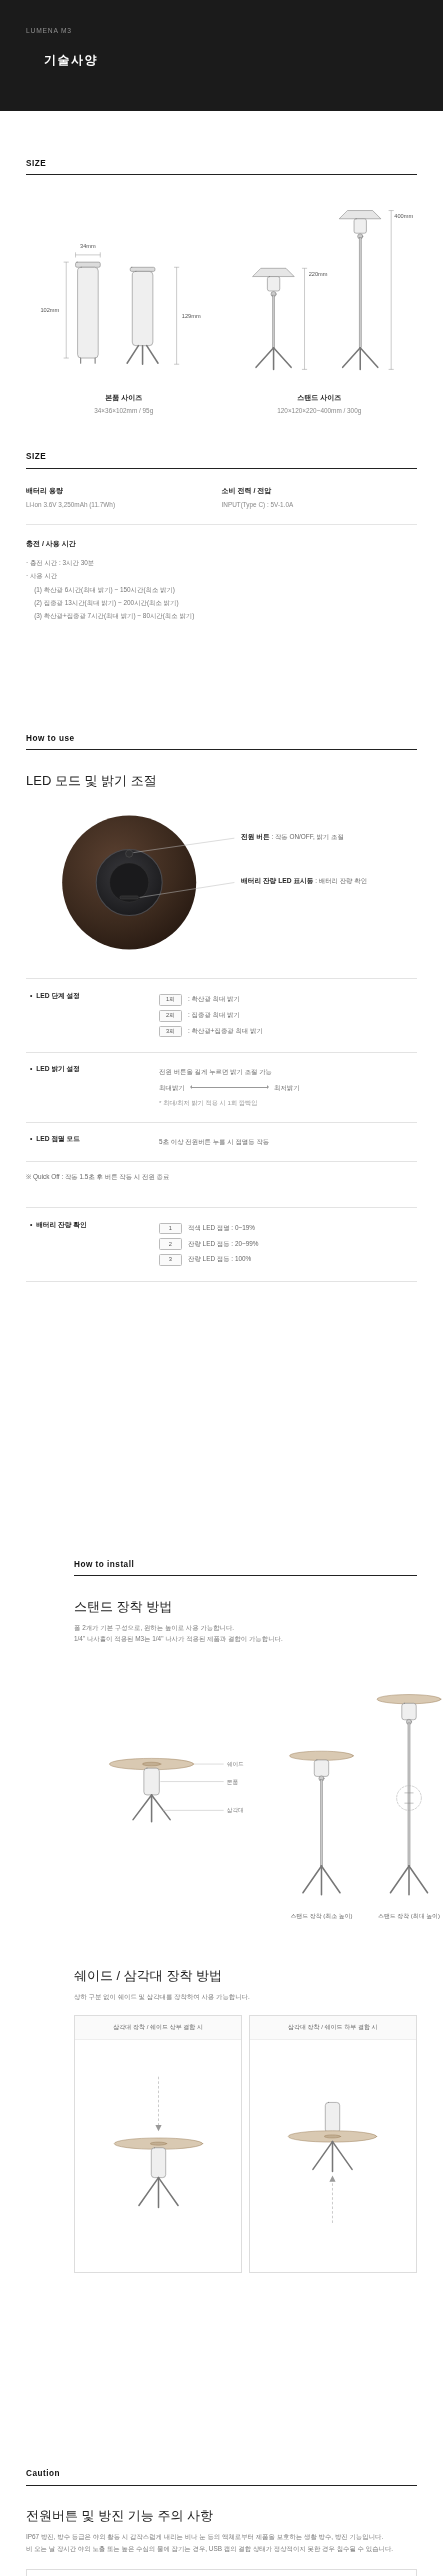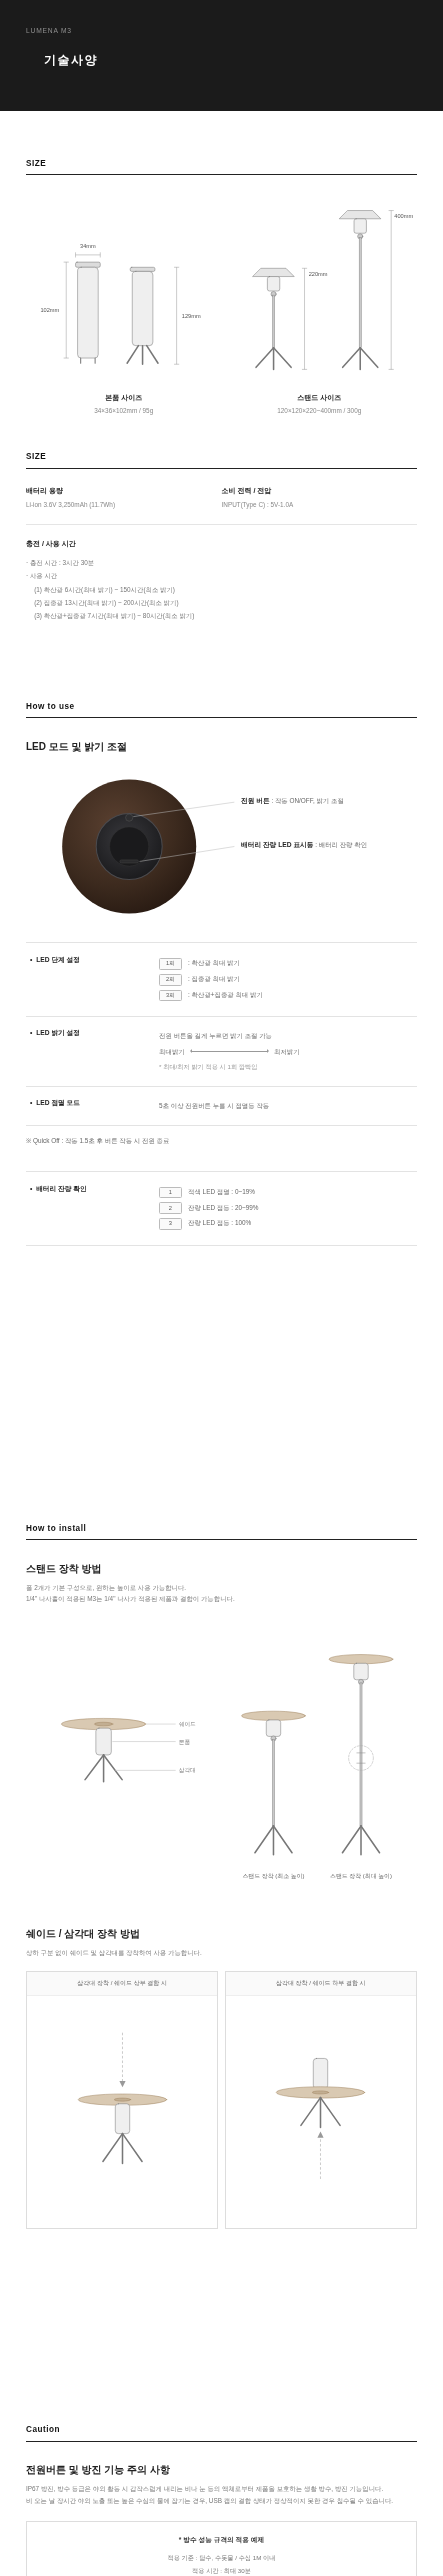--- a/index.html
+++ b/index.html
@@ -10,21 +10,21 @@
   
   .hdr{background:var(--header-bg,#1b1b1b);padding:27px 26px 24px;}
   .hdr .brand{color:#8f8f8f;font-size:6.7px;letter-spacing:0.8px;margin-bottom:8.2px;}
   .hdr .title{color:#ffffff;font-size:12px;font-weight:bold;letter-spacing:1.5px;margin:18px;}
 
   .content{padding:0 26px 0;}
 
   .sec-head{font-size:8.2px;font-weight:bold;letter-spacing:0.5px;color:#111;margin:0;}
   .sec-rule{border:none;border-top:1px solid #222;margin:6.2px 0 0;height:0;}
 
-  .subhead{font-size:10px;font-weight:bold;color:#222;margin:0;}
+  .subhead{font-size:13px;font-weight:normal;color:#222;margin:0;}
   .desc{font-size:6.4px;color:#777;line-height:1.8;margin-top:6.2px;}
 
   
   .sec-size{padding-top:48px;}
   .size-fig{margin-top:17.5px;}
   .size-labels{display:flex;margin-top:2.1px;}
   .size-item{flex:1;text-align:center;}
   .size-item .sl{font-size:7px;font-weight:bold;color:#222;margin-bottom:4.6px;}
   .size-item .sv{font-size:6.4px;color:#888;}
 
@@ -34,21 +34,21 @@
   .spec-col{flex:1;}
   .spec-col .sl{font-size:7px;font-weight:bold;color:#222;margin-bottom:5.2px;}
   .spec-col .sv{font-size:6.4px;color:#888;}
   .spec-divider{border:none;border-top:0.5px solid #e5e5e5;margin:15.5px 0 0;height:0;}
   .usage{margin-top:14.4px;}
   .usage .sl{font-size:7px;font-weight:bold;color:#222;margin-bottom:7.2px;}
   .usage .uline{font-size:6.4px;color:#777;line-height:2.05;}
   .usage .indent{padding-left:8.2px;}
 
   
-  .sec-use{margin-top:80px;}
+  .sec-use{margin-top:112px;}
   .sub-block{margin-top:21.6px;}
   .use-fig{position:relative;height:165px;margin-top:10.3px;}
   .callout{position:absolute;left:215px;font-size:6.4px;color:#666;width:155px;line-height:1.6;}
   .callout b{font-size:6.7px;color:#222;}
   .use-table{margin-top:13.4px;border-top:0.5px solid #e3e3e3;}
   .use-row{display:flex;padding:12.4px 4.1px;border-bottom:0.5px solid #e3e3e3;}
   .use-row .rlabel{width:129px;font-size:6.7px;font-weight:bold;color:#222;}
   .use-row .rlabel::before{content:"\2022\00a0\00a0";color:#222;}
   .use-row .rbody{flex:1;font-size:6.4px;color:#666;line-height:2.1;}
   .chip{display:inline-block;min-width:14.4px;text-align:center;border:0.5px solid #bbb;border-radius:1.5px;font-size:5.7px;line-height:1;padding:2.1px 3.1px;margin-right:4.6px;color:#555;background:#fafafa;}
@@ -56,21 +56,21 @@
   .scale-row{display:flex;align-items:center;margin:2.1px 0;}
   .scale-line{display:inline-block;width:77px;height:0.5px;background:#999;margin:0 6.2px;position:relative;vertical-align:middle;}
   .scale-line::before,.scale-line::after{content:"";position:absolute;top:-1.8px;border:2.1px solid transparent;}
   .scale-line::before{left:-3.1px;border-right-color:#999;}
   .scale-line::after{right:-3.1px;border-left-color:#999;}
   .small-note{font-size:6.2px;color:#999;margin-top:2.1px;}
   .quick-off{margin-top:10.3px;font-size:6.4px;color:#666;}
   .battery-table{margin-top:25px;}
 
   
-  .sec-install{margin-top:278px;}
+  .sec-install{margin-top:278px;margin-left:48px;}
   .stand-fig{margin-top:13.4px;}
   .shade-part{margin-top:29px;}
   .shade-boxes{display:flex;gap:6.2px;margin-top:12.4px;}
   .shade-box{flex:1;border:0.5px solid #ddd;background:#fff;}
   .shade-box-head{padding:6.7px 4.1px;text-align:center;font-size:6px;color:#666;border-bottom:0.5px solid #eee;background:#fafafa;}
   .shade-box-body{display:flex;justify-content:center;padding:13.4px 0;}
 
   
   .sec-caution{margin-top:196px;}
   .caution-box{border:0.5px solid #ddd;padding:14.4px 10.3px;text-align:center;margin-top:14.4px;}

